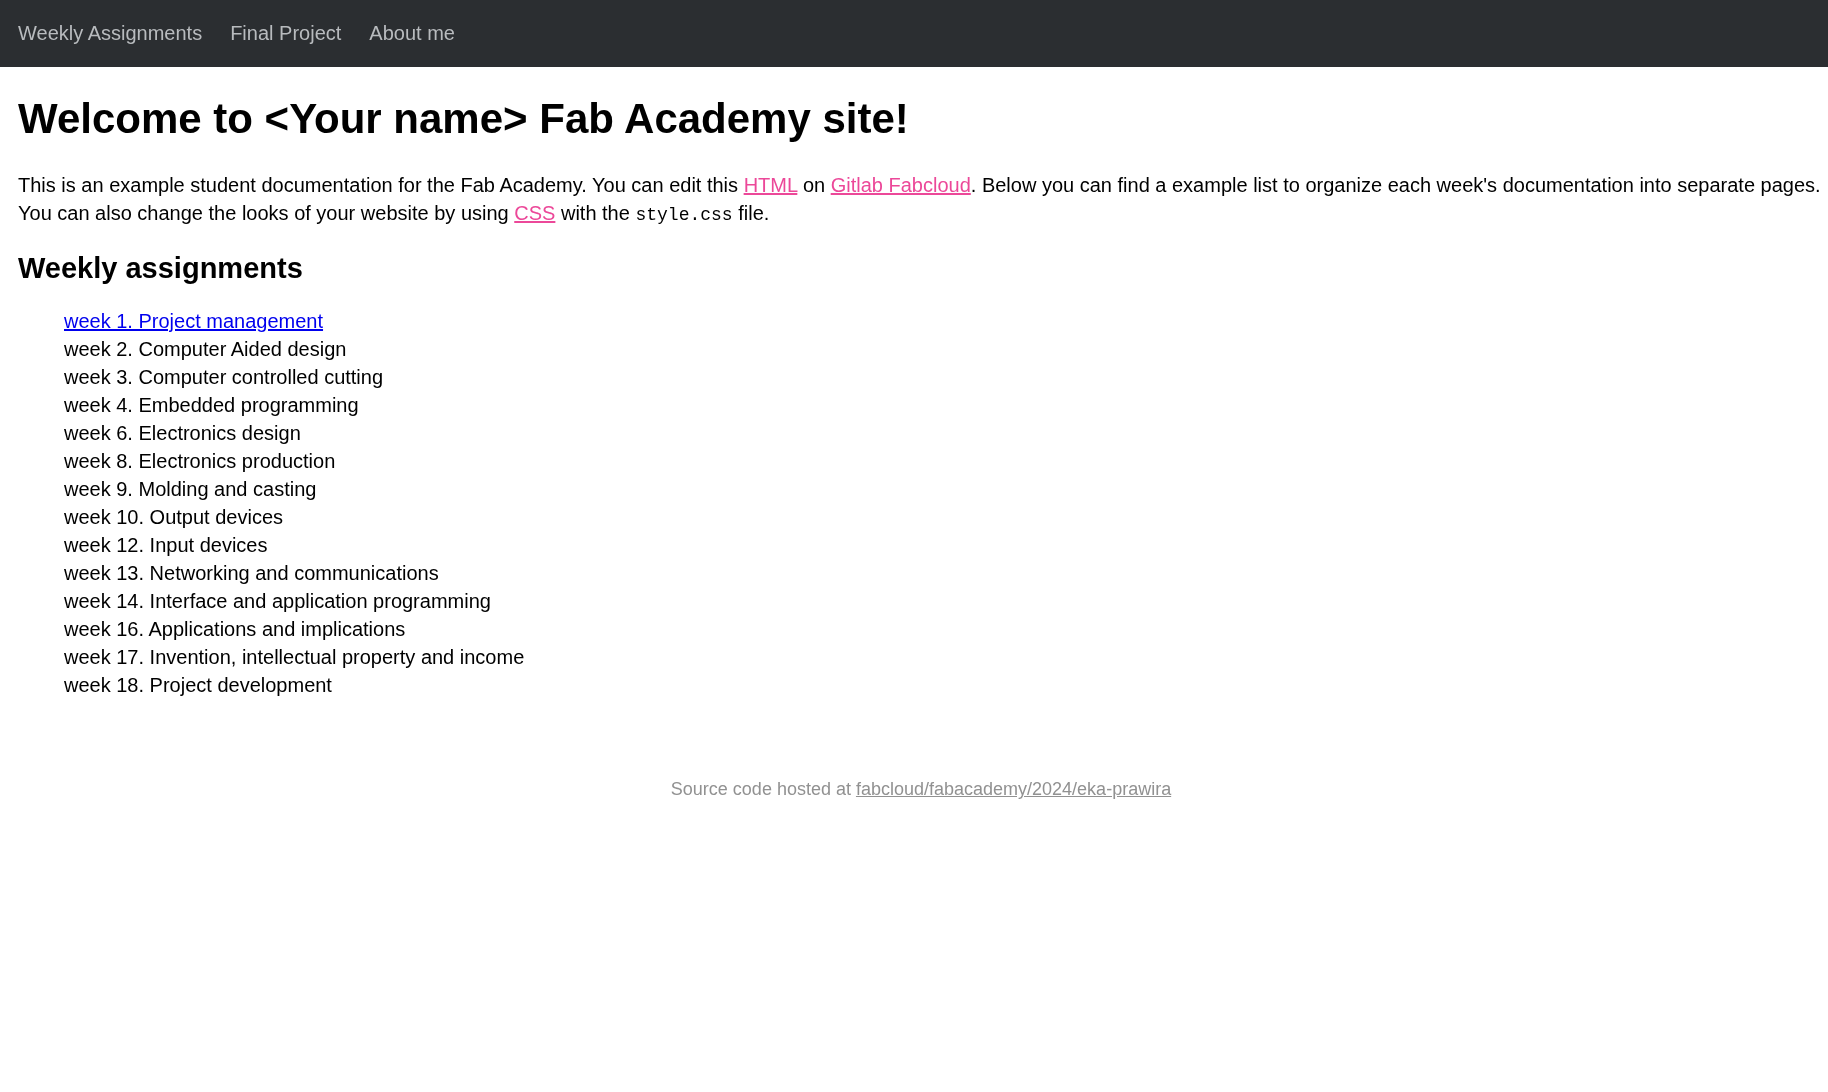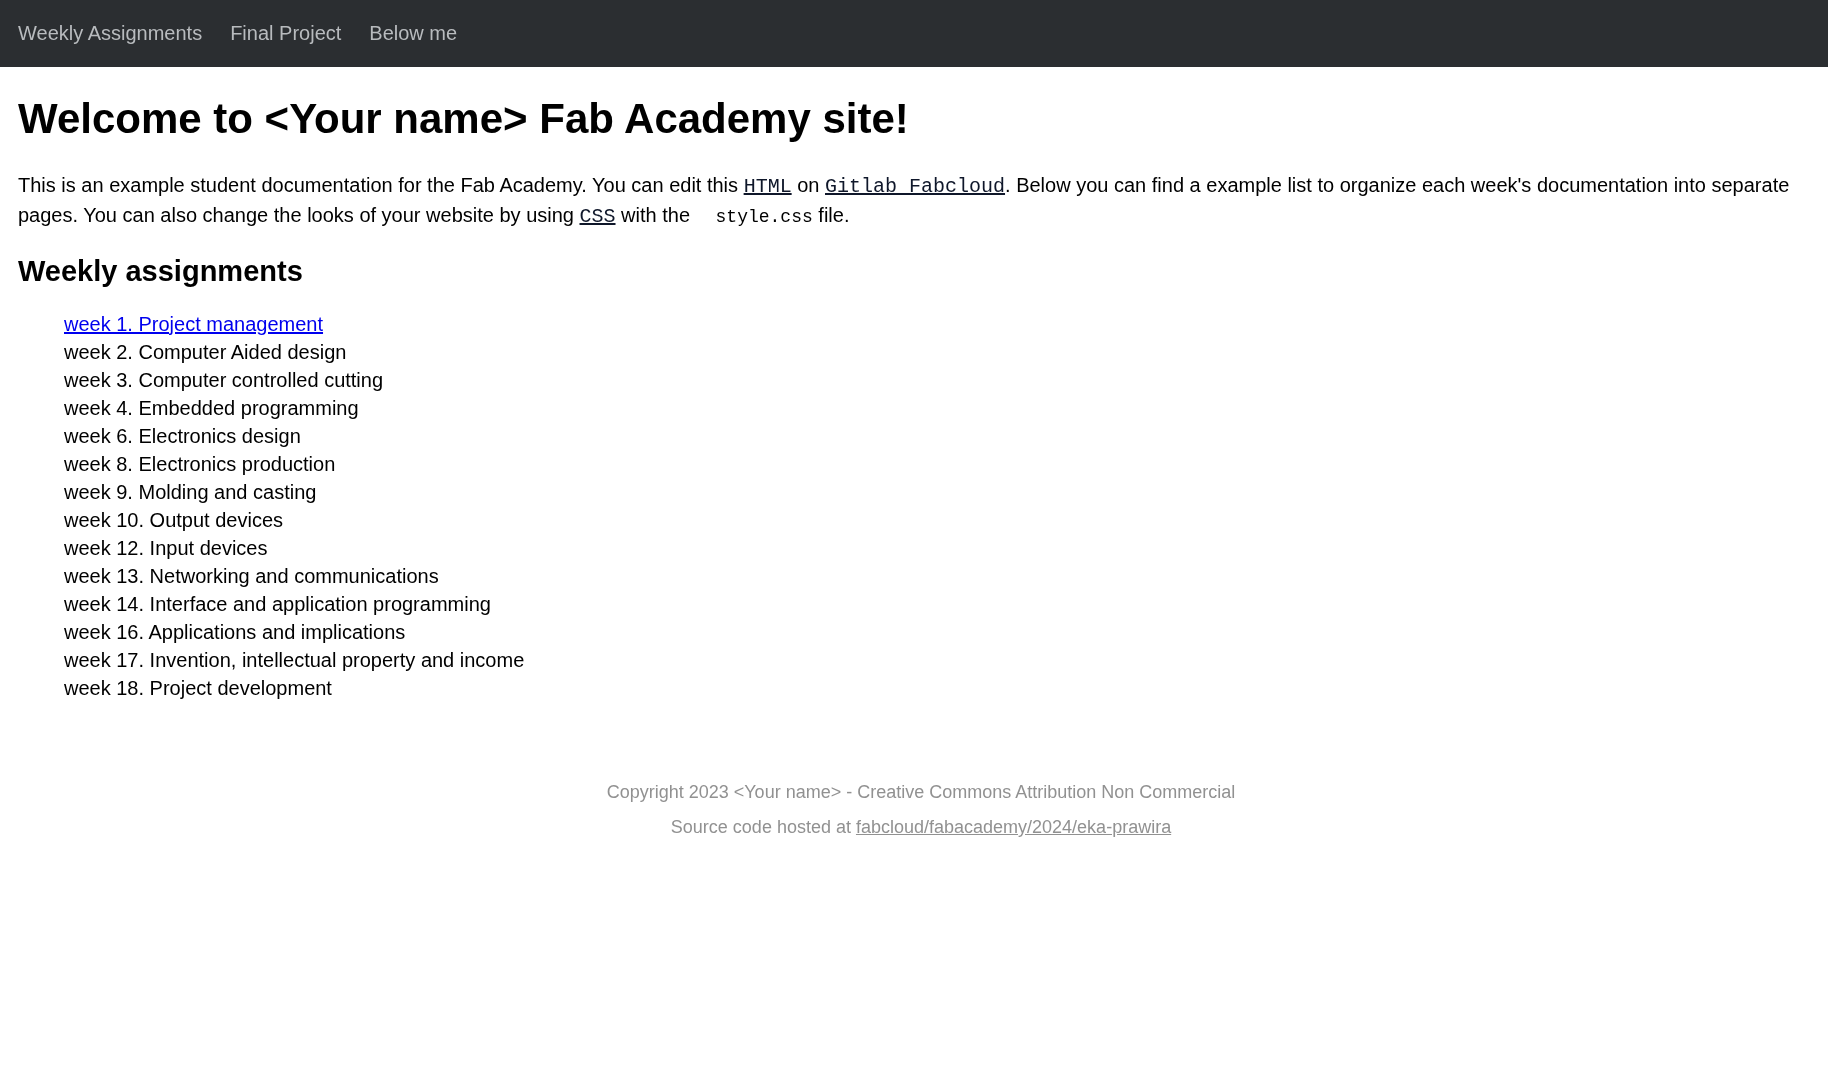--- a/index.html
+++ b/index.html
@@ -30,28 +30,26 @@
       font-size: 42px;
       font-weight: bold;
       margin-bottom: 28px;
     }
     .intro {
       font-size: 20px;
       line-height: 1.4;
       margin-bottom: 24px;
     }
     .intro a {
-      color: #0f172a;
+      color: #ec4899;
       text-decoration: underline;
-      font-family: Liberation Mono, monospace;
     }
     code {
       font-family: "Courier New", monospace;
       font-size: 18px;
-      margin-left: 20px;
     }
     h2 {
       font-size: 29px;
       font-weight: bold;
       margin-bottom: 22px;
     }
     ul {
       list-style: none;
       padding-left: 46px;
     }
@@ -77,21 +75,21 @@
     .footer a {
       color: #919191;
     }
   </style>
 </head>
 <body>
 
 <div class="nav">
   <a href="#">Weekly Assignments</a>
   <a href="#">Final Project</a>
-  <a href="#">Below me</a>
+  <a href="#">About me</a>
 </div>
 
 <div class="content">
   <h1>Welcome to &lt;Your name&gt; Fab Academy site!</h1>
 
   <p class="intro">
     <span>This is an example student documentation for the Fab Academy. You can edit this </span><a href="#">HTML</a><span> on </span><a href="#">Gitlab Fabcloud</a><span>. Below you can find a example list to organize each week's documentation into separate pages. You can also change the looks of your website by using </span><a href="#">CSS</a><span> with the </span><code>style.css</code><span> file.</span>
   </p>
 
   <h2>Weekly assignments</h2>
@@ -107,18 +105,17 @@
       <li>week 10. Output devices</li>
       <li>week 12. Input devices</li>
       <li>week 13. Networking and communications</li>
       <li>week 14. Interface and application programming</li>
       <li>week 16. Applications and implications</li>
       <li>week 17. Invention, intellectual property and income</li>
       <li>week 18. Project development</li>
     </ul>
 
   <div class="footer">
-    <p>Copyright 2023 &lt;Your name&gt; - Creative Commons Attribution Non Commercial</p>
     <p>
       <span>Source code hosted at </span><a href="#">fabcloud/fabacademy/2024/eka-prawira</a>
     </p>
   </div>
 </div>
 
 </body></html>

